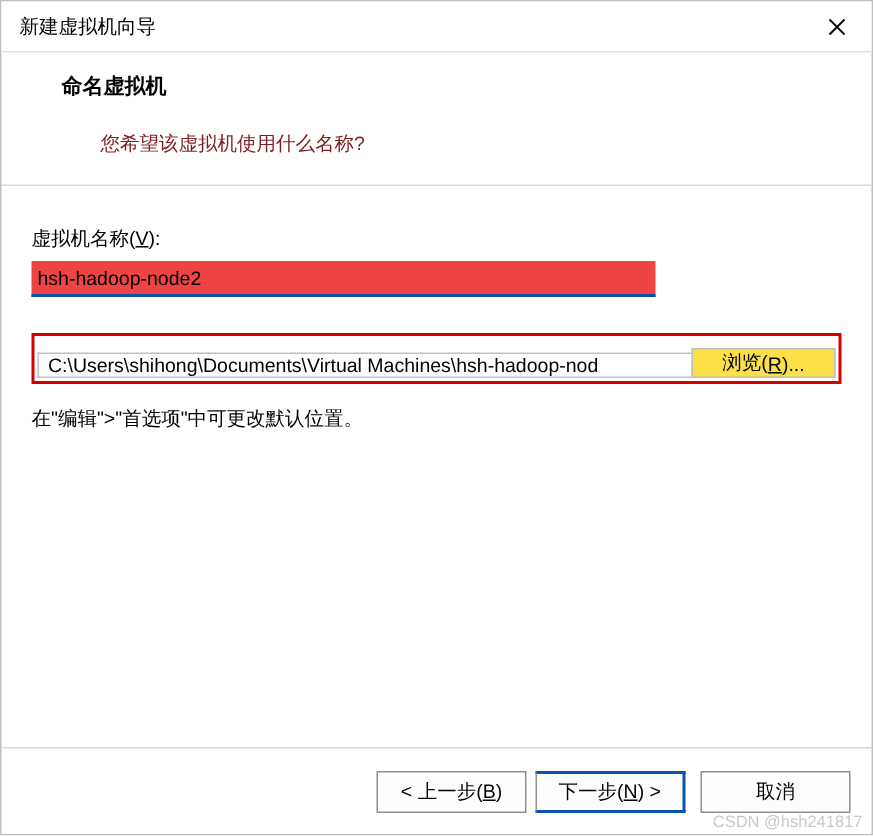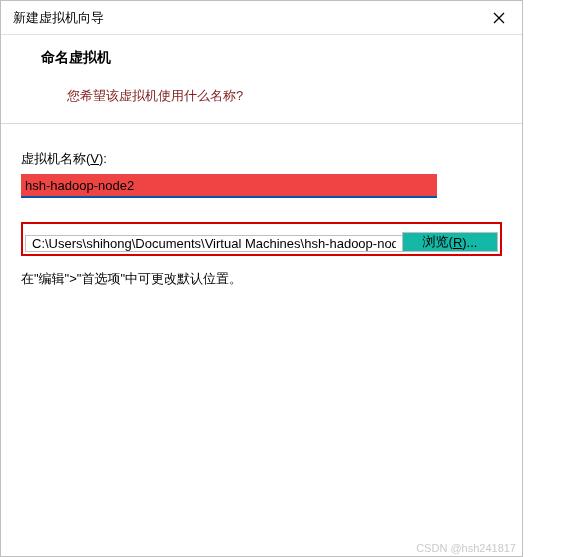--- a/index.html
+++ b/index.html
@@ -4,21 +4,21 @@
 <style>
   * { box-sizing: border-box; }
   html, body {
     margin: 0; padding: 0;
     font-family: "Microsoft YaHei", "Segoe UI", Arial, sans-serif;
     font-size: 13px;
     background: #fff;
     width: 582px; height: 557px;
   }
   .window {
-    width: 523px; height: 557px;
+    width: 582px; height: 557px;
     border: 1px solid #bfbfbf;
     display: flex; flex-direction: column;
     position: relative;
   }
   .titlebar {
     height: 34px;
     display: flex; align-items: center;
     padding-left: 12px;
     border-bottom: 1px solid #e0e0e0;
     background: #fff;
@@ -91,21 +91,21 @@
     padding: 0 6px;
     color: #000;
     background: #fff;
     min-width: 0;
     white-space: nowrap;
     overflow: hidden;
   }
   .browse-btn {
     width: 96px;
     border: 1px solid #bfbfbf;
-    background: #14b8a6;
+    background: #fde047;
     font-size: 13px;
     font-family: inherit;
     display: flex; align-items: center; justify-content: center;
     cursor: default;
   }
   .browse-btn .ul { text-decoration: underline; }
 
   .hint {
     margin-top: 14px;
     font-size: 13px;
@@ -186,16 +186,33 @@
             <span class="ul">R</span>
             <span>)...</span>
         </div>
       </div>
     </div>
 
     <div class="hint">在"编辑"&gt;"首选项"中可更改默认位置。</div>
 
   </div>
 
+  <div class="footer">
+    <div class="nav-group">
+      <div class="btn">
+        <span>&lt; 上一步(</span>
+          <span class="ul">B</span>
+          <span>)</span>
+      </div>
+      <div class="btn default adjacent">
+        <span>下一步(</span>
+          <span class="ul">N</span>
+          <span>) &gt;</span>
+      </div>
+    </div>
+    <div class="btn">
+      <span>取消</span>
+    </div>
+  </div>
 
   <div class="watermark">CSDN @hsh241817</div>
 
 </div>
 
 </body></html>

